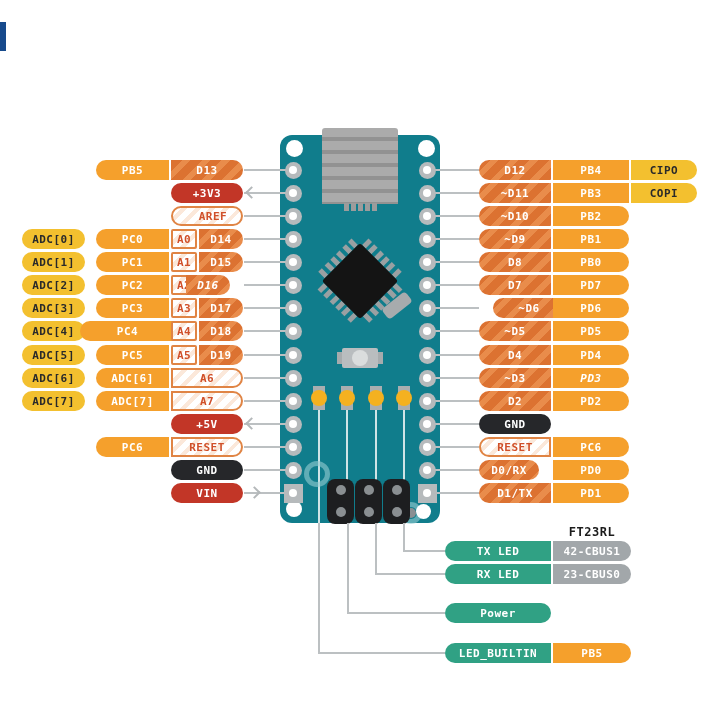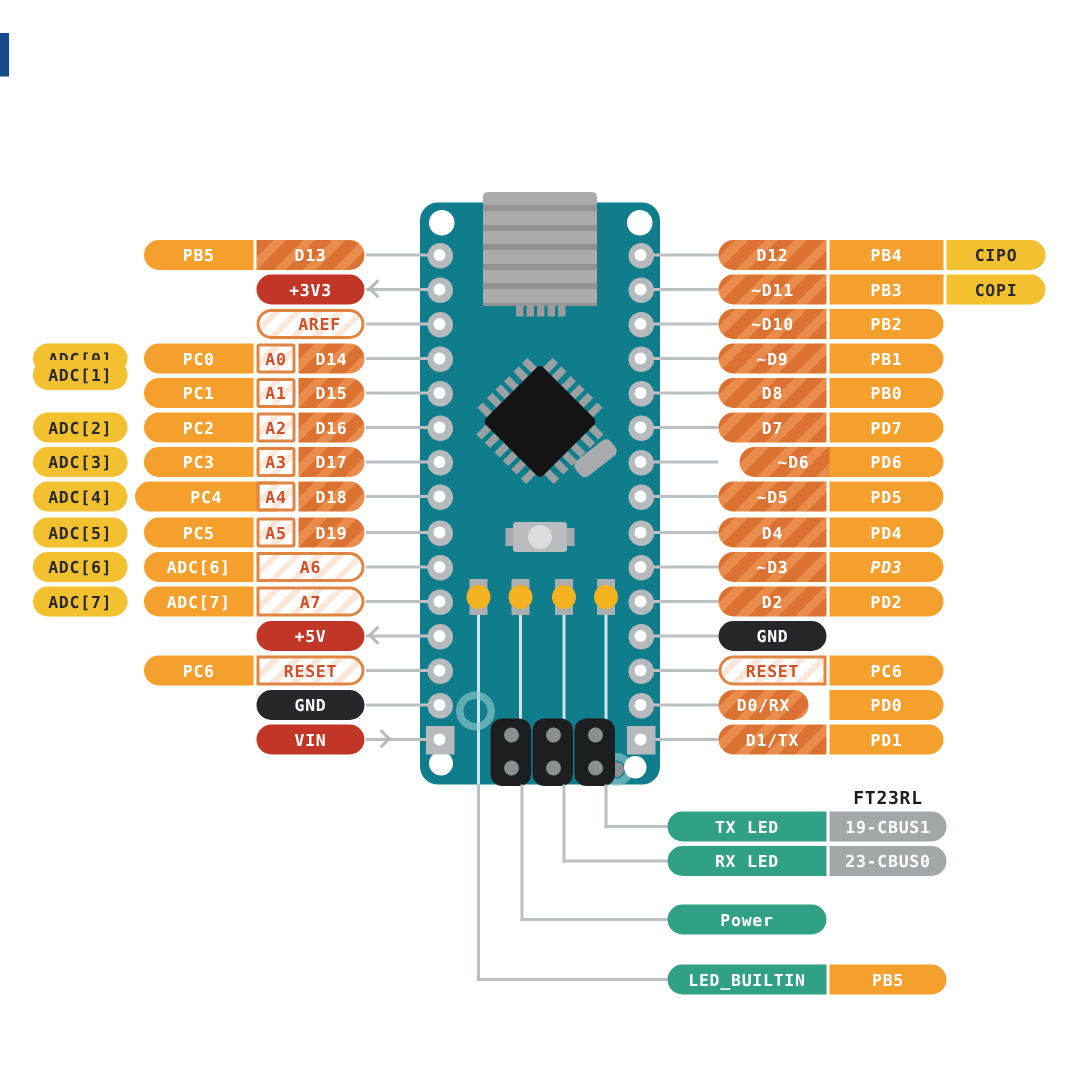--- a/index.html
+++ b/index.html
@@ -238,34 +238,34 @@
   <div id="rows">
       <div class="pill s-orange rl" style="left: 96px; top: 160px; width: 73px;">PB5</div>
       <div class="pill s-hatch rr" style="left: 171px; top: 160px; width: 72px;">D13</div>
       <div class="pill s-red rb" style="left: 171px; top: 183px; width: 72px;">+3V3</div>
       <div class="chev chev-l" style="left: 247px; top: 188px;"></div>
       <div class="pill s-white rb" style="left: 171px; top: 206px; width: 72px; padding-left: 12px;">AREF</div>
       <div class="pill s-yellow rb" style="left: 22px; top: 229px; width: 63px;">ADC[0]</div>
       <div class="pill s-orange rl" style="left: 96px; top: 229px; width: 73px;">PC0</div>
       <div class="pill s-abox" style="left: 171px; top: 229px; width: 26px;">A0</div>
       <div class="pill s-hatch rr" style="left: 199px; top: 229px; width: 44px;">D14</div>
-      <div class="pill s-yellow rb" style="left: 22px; top: 240px; width: 63px;">ADC[1]</div>
+      <div class="pill s-yellow rb" style="left: 22px; top: 252px; width: 63px;">ADC[1]</div>
       <div class="pill s-orange rl" style="left: 96px; top: 252px; width: 73px;">PC1</div>
       <div class="pill s-abox" style="left: 171px; top: 252px; width: 26px;">A1</div>
       <div class="pill s-hatch rr" style="left: 199px; top: 252px; width: 44px;">D15</div>
       <div class="pill s-yellow rb" style="left: 22px; top: 275px; width: 63px;">ADC[2]</div>
       <div class="pill s-orange rl" style="left: 96px; top: 275px; width: 73px;">PC2</div>
       <div class="pill s-abox" style="left: 171px; top: 275px; width: 26px;">A2</div>
-      <div class="pill s-hatch rr" style="left: 199px; top: 275px; width: 44px;">D16</div>
+      <div class="pill s-hatch rr" style="left: 186px; top: 275px; width: 44px; font-style: italic;">D16</div>
       <div class="pill s-yellow rb" style="left: 22px; top: 298px; width: 63px;">ADC[3]</div>
       <div class="pill s-orange rl" style="left: 96px; top: 298px; width: 73px;">PC3</div>
       <div class="pill s-abox" style="left: 171px; top: 298px; width: 26px;">A3</div>
       <div class="pill s-hatch rr" style="left: 199px; top: 298px; width: 44px;">D17</div>
       <div class="pill s-yellow rb" style="left: 22px; top: 321px; width: 63px;">ADC[4]</div>
-      <div class="pill s-orange rl" style="left: 90px; top: 321px; width: 95px;">PC4</div>
+      <div class="pill s-orange rl" style="left: 80px; top: 321px; width: 95px;">PC4</div>
       <div class="pill s-abox" style="left: 171px; top: 321px; width: 26px;">A4</div>
       <div class="pill s-hatch rr" style="left: 199px; top: 321px; width: 44px;">D18</div>
       <div class="pill s-yellow rb" style="left: 22px; top: 345px; width: 63px;">ADC[5]</div>
       <div class="pill s-orange rl" style="left: 96px; top: 345px; width: 73px;">PC5</div>
       <div class="pill s-abox" style="left: 171px; top: 345px; width: 26px;">A5</div>
       <div class="pill s-hatch rr" style="left: 199px; top: 345px; width: 44px;">D19</div>
       <div class="pill s-yellow rb" style="left: 22px; top: 368px; width: 63px;">ADC[6]</div>
       <div class="pill s-orange rl" style="left: 96px; top: 368px; width: 73px;">ADC[6]</div>
       <div class="pill s-white rr" style="left: 171px; top: 368px; width: 72px;">A6</div>
       <div class="pill s-yellow rb" style="left: 22px; top: 391px; width: 63px;">ADC[7]</div>
@@ -303,21 +303,21 @@
       <div class="pill s-hatch rl" style="left: 479px; top: 391px; width: 72px;">D2</div>
       <div class="pill s-orange rr" style="left: 553px; top: 391px; width: 76px;">PD2</div>
       <div class="pill s-black rb" style="left: 479px; top: 414px; width: 72px;">GND</div>
       <div class="pill s-white rl" style="left: 479px; top: 437px; width: 72px;">RESET</div>
       <div class="pill s-orange rr" style="left: 553px; top: 437px; width: 76px;">PC6</div>
       <div class="pill s-hatch rl" style="left: 479px; top: 460px; width: 60px; border-radius: 10px;">D0/RX</div>
       <div class="pill s-orange rr" style="left: 553px; top: 460px; width: 76px;">PD0</div>
       <div class="pill s-hatch rl" style="left: 479px; top: 483px; width: 72px; text-align: center;">D1/TX</div>
       <div class="pill s-orange rr" style="left: 553px; top: 483px; width: 76px;">PD1</div>
       <div class="pill s-teal rl" style="left: 445px; top: 541px; width: 106px;">TX LED</div>
-      <div class="pill s-gray rr" style="left: 553px; top: 541px; width: 78px;">19-CBUS1</div>
+      <div class="pill s-gray rr" style="left: 553px; top: 541px; width: 78px;">42-CBUS1</div>
       <div class="pill s-teal rl" style="left: 445px; top: 564px; width: 106px;">RX LED</div>
       <div class="pill s-gray rr" style="left: 553px; top: 564px; width: 78px;">23-CBUS0</div>
       <div class="pill s-teal rb" style="left: 445px; top: 603px; width: 106px;">Power</div>
       <div class="pill s-teal rl" style="left: 445px; top: 643px; width: 106px;">LED_BUILTIN</div>
       <div class="pill s-orange rr" style="left: 553px; top: 643px; width: 78px;">PB5</div>
     </div>
   <div class="ftlabel">FT23RL</div>
 </div>
 
 </body></html>

